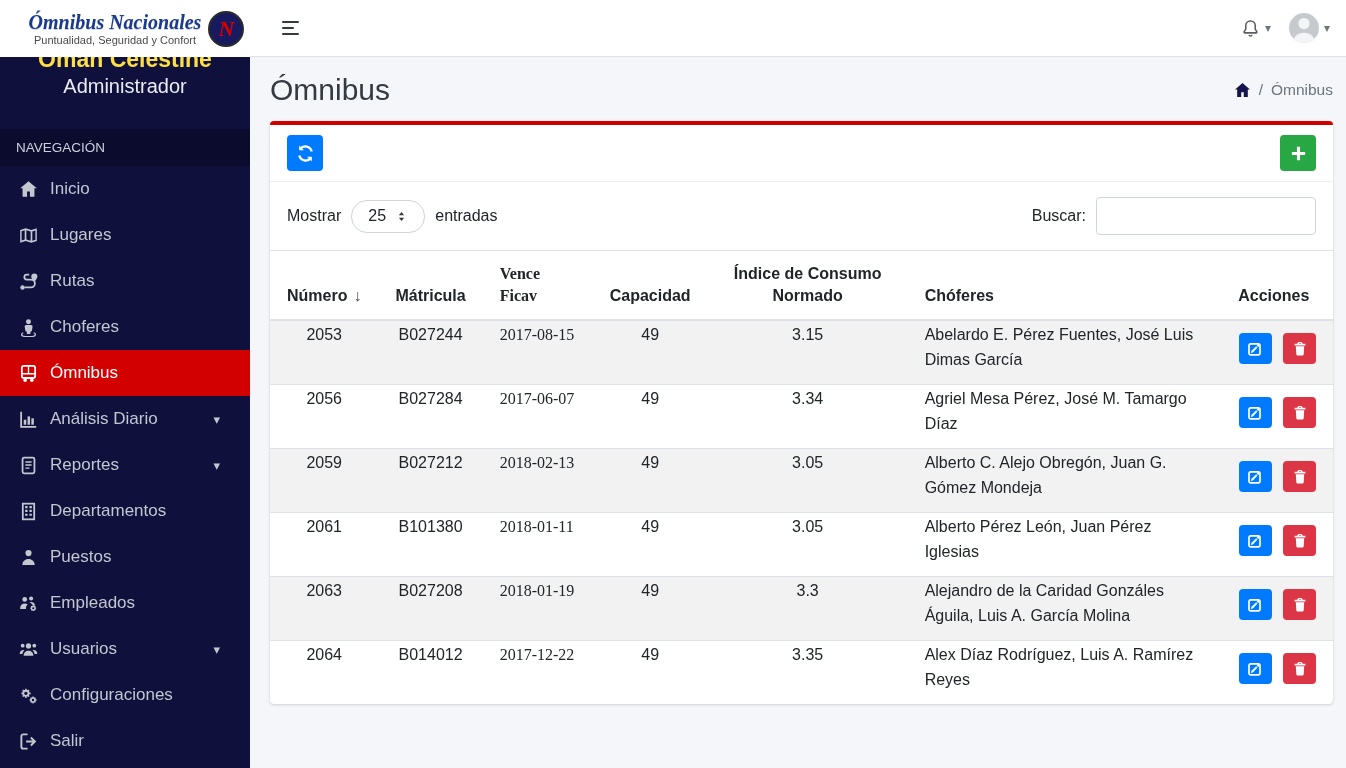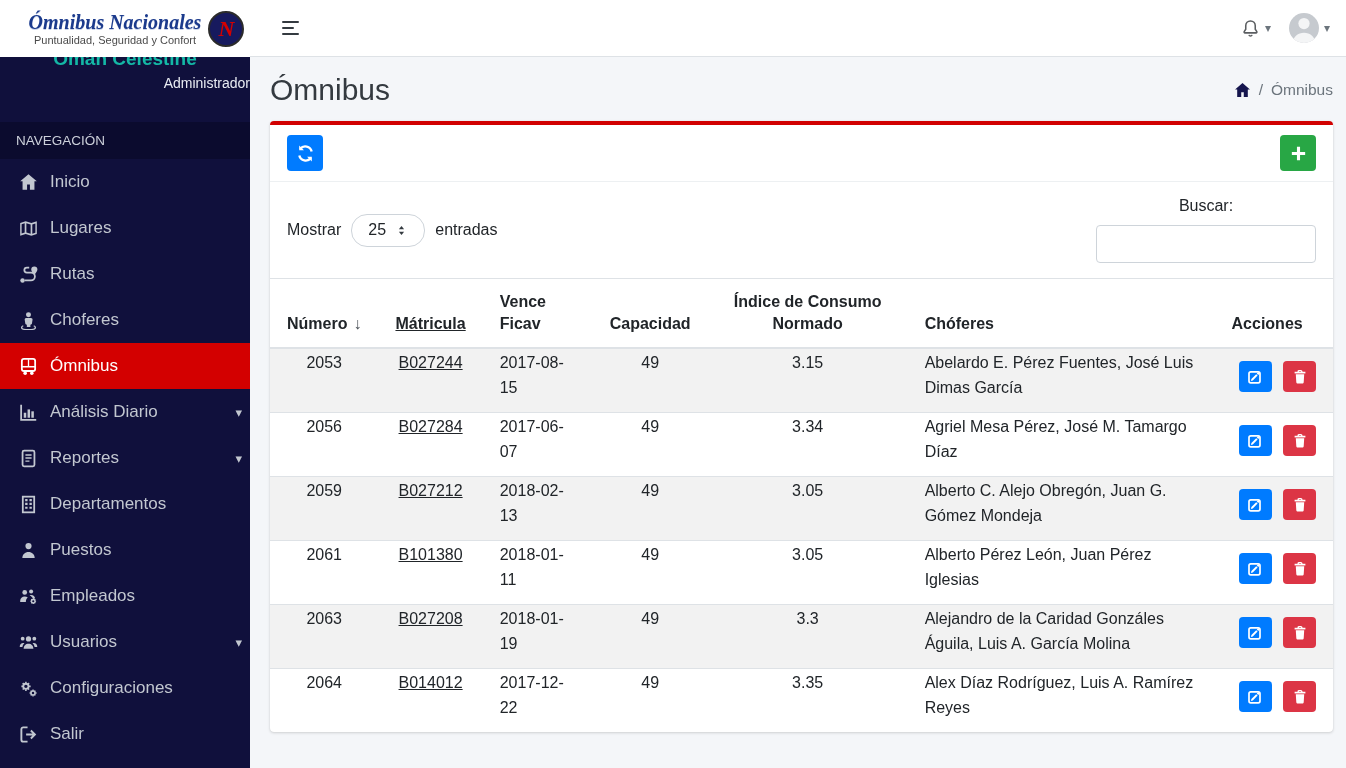--- a/index.html
+++ b/index.html
@@ -15,24 +15,24 @@
   .brand { position:absolute; top:0; left:0; width:250px; height:57px; background:#fff;
            display:flex; align-items:center; justify-content:center; gap:7px; z-index:3; cursor:pointer;padding-left:23px; }
   .brand-text { text-align:center; }
   .brand-title { font-family:"Liberation Serif","DejaVu Serif",serif; font-style:italic; font-weight:bold;
                  font-size:20px; color:#1b3a8c; line-height:1.05; text-shadow:0 1px 0 #c9d4ea; }
   .brand-subtitle { font-size:11px; color:#4a4a4a; margin-top:1px; }
   .brand-badge { width:36px; height:36px; border-radius:50%; background:#171a5e; border:2px solid #2b2b2b;
                  color:#d60000; display:flex; align-items:center; justify-content:center;
                  font-family:"Liberation Serif","DejaVu Serif",serif; font-weight:bold; font-style:italic; font-size:22px; flex:0 0 auto; }
   .user-panel { margin-top:49px; text-align:center; padding-bottom:14px; position:relative; z-index:1; }
-  .user-name { font-weight:bold; font-size:19px; color:#14b8a6; line-height:20px; }
-  .user-role { color:#e9ecf3; font-size:14px; margin-top:6px;text-align:right; }
+  .user-name { font-weight:bold; font-size:23px; color:#fde047; line-height:20px; }
+  .user-role { color:#e9ecf3; font-size:20px; margin-top:6px; }
   .nav-section { margin-top:17px; background:#0b0b2e; color:#ccd0da; font-size:13.5px; padding:11px 16px; }
-  .nav-item { display:flex; align-items:center; height:46px; padding:0 8px 0 16px;
+  .nav-item { display:flex; align-items:center; height:46px; padding:0 30px 0 16px;
               color:#c2c7d0; text-decoration:none; font-size:17px; cursor:pointer; }
   .nav-icon { width:24px; margin-right:10px; display:flex; align-items:center; justify-content:center; }
   .nav-icon svg { width:19px; height:19px; }
   .nav-label { flex:1; white-space:nowrap; }
   .nav-caret { font-size:13px; color:#c2c7d0; }
   .nav-item.active { background:#d30000; color:#fff; }
 
   
   .topbar { position:fixed; top:0; left:250px; right:0; height:57px; background:#fff;
             border-bottom:1px solid #dee2e6; display:flex; align-items:center; padding:0 16px; z-index:15; }
@@ -61,32 +61,32 @@
   .btn { width:36px; height:36px; border:none; border-radius:4px; display:flex; align-items:center;
          justify-content:center; cursor:pointer; padding:0; }
   .btn svg { width:19px; height:19px; display:block; }
   .btn-blue { background:#007bff; }
   .btn-green { background:#28a745; }
   .card-controls { display:flex; justify-content:space-between; align-items:center; padding:15px 17px; }
   .length-control { display:flex; align-items:center; gap:10px; }
   .select { width:74px; height:33px; border:1px solid #ced4da; border-radius:16px; background:#fff;
             display:flex; align-items:center; justify-content:center; gap:9px; cursor:pointer; }
   .select .updown svg { width:13px; height:13px; display:block; }
-  .search-control { display:flex; align-items:center; gap:10px;flex-direction:column; }
+  .search-control { display:flex; align-items:center; gap:10px; }
   .search-control input { width:220px; height:38px; border:1px solid #ced4da; border-radius:4px;
                           padding:0 10px; font-size:16px; outline:none; font-family:inherit; }
 
   table { width:100%; border-collapse:collapse; font-size:16px; }
   thead th { padding:12px 17px; vertical-align:bottom; border-top:1px solid #dee2e6; border-bottom:2px solid #dee2e6;
              font-weight:bold; line-height:22px; text-align:left; cursor:pointer; }
   tbody td { padding:1px 17px 12px; border-top:1px solid #dee2e6; vertical-align:top; line-height:25px; }
   tbody tr:nth-child(odd) { background:#f2f2f2; }
-  .c-num { width:96px;margin-left:43px; }  .c-mat { width:97px;text-decoration:underline; }  .c-date { width:110px; }
+  .c-num { width:96px;margin-left:43px; }  .c-mat { width:97px; }  .c-date { width:110px;font-family:Liberation Serif, serif; }
   .c-cap { width:113px; } .c-idx { width:200px; } .c-acc { width:100px; }
-  th.c-idx { text-align:center; } th.c-acc { text-align:left; }
+  th.c-idx { text-align:center; } th.c-acc { text-align:center; }
   td.c-num, td.c-mat, td.c-cap, td.c-idx { text-align:center; }
   td.c-acc { text-align:right; white-space:nowrap; padding-top:12px; }
   .sort { margin-left:6px; color:#4c5258; font-weight:normal; }
   .btn-sm { width:33px; height:31px; border:none; border-radius:4px; display:inline-flex; align-items:center;
             justify-content:center; cursor:pointer; padding:0; margin-left:7px; vertical-align:top; }
   .btn-sm svg { width:16px; height:16px; display:block; }
   .btn-red { background:#dc3545; }
 </style>
 </head>
 <body>

